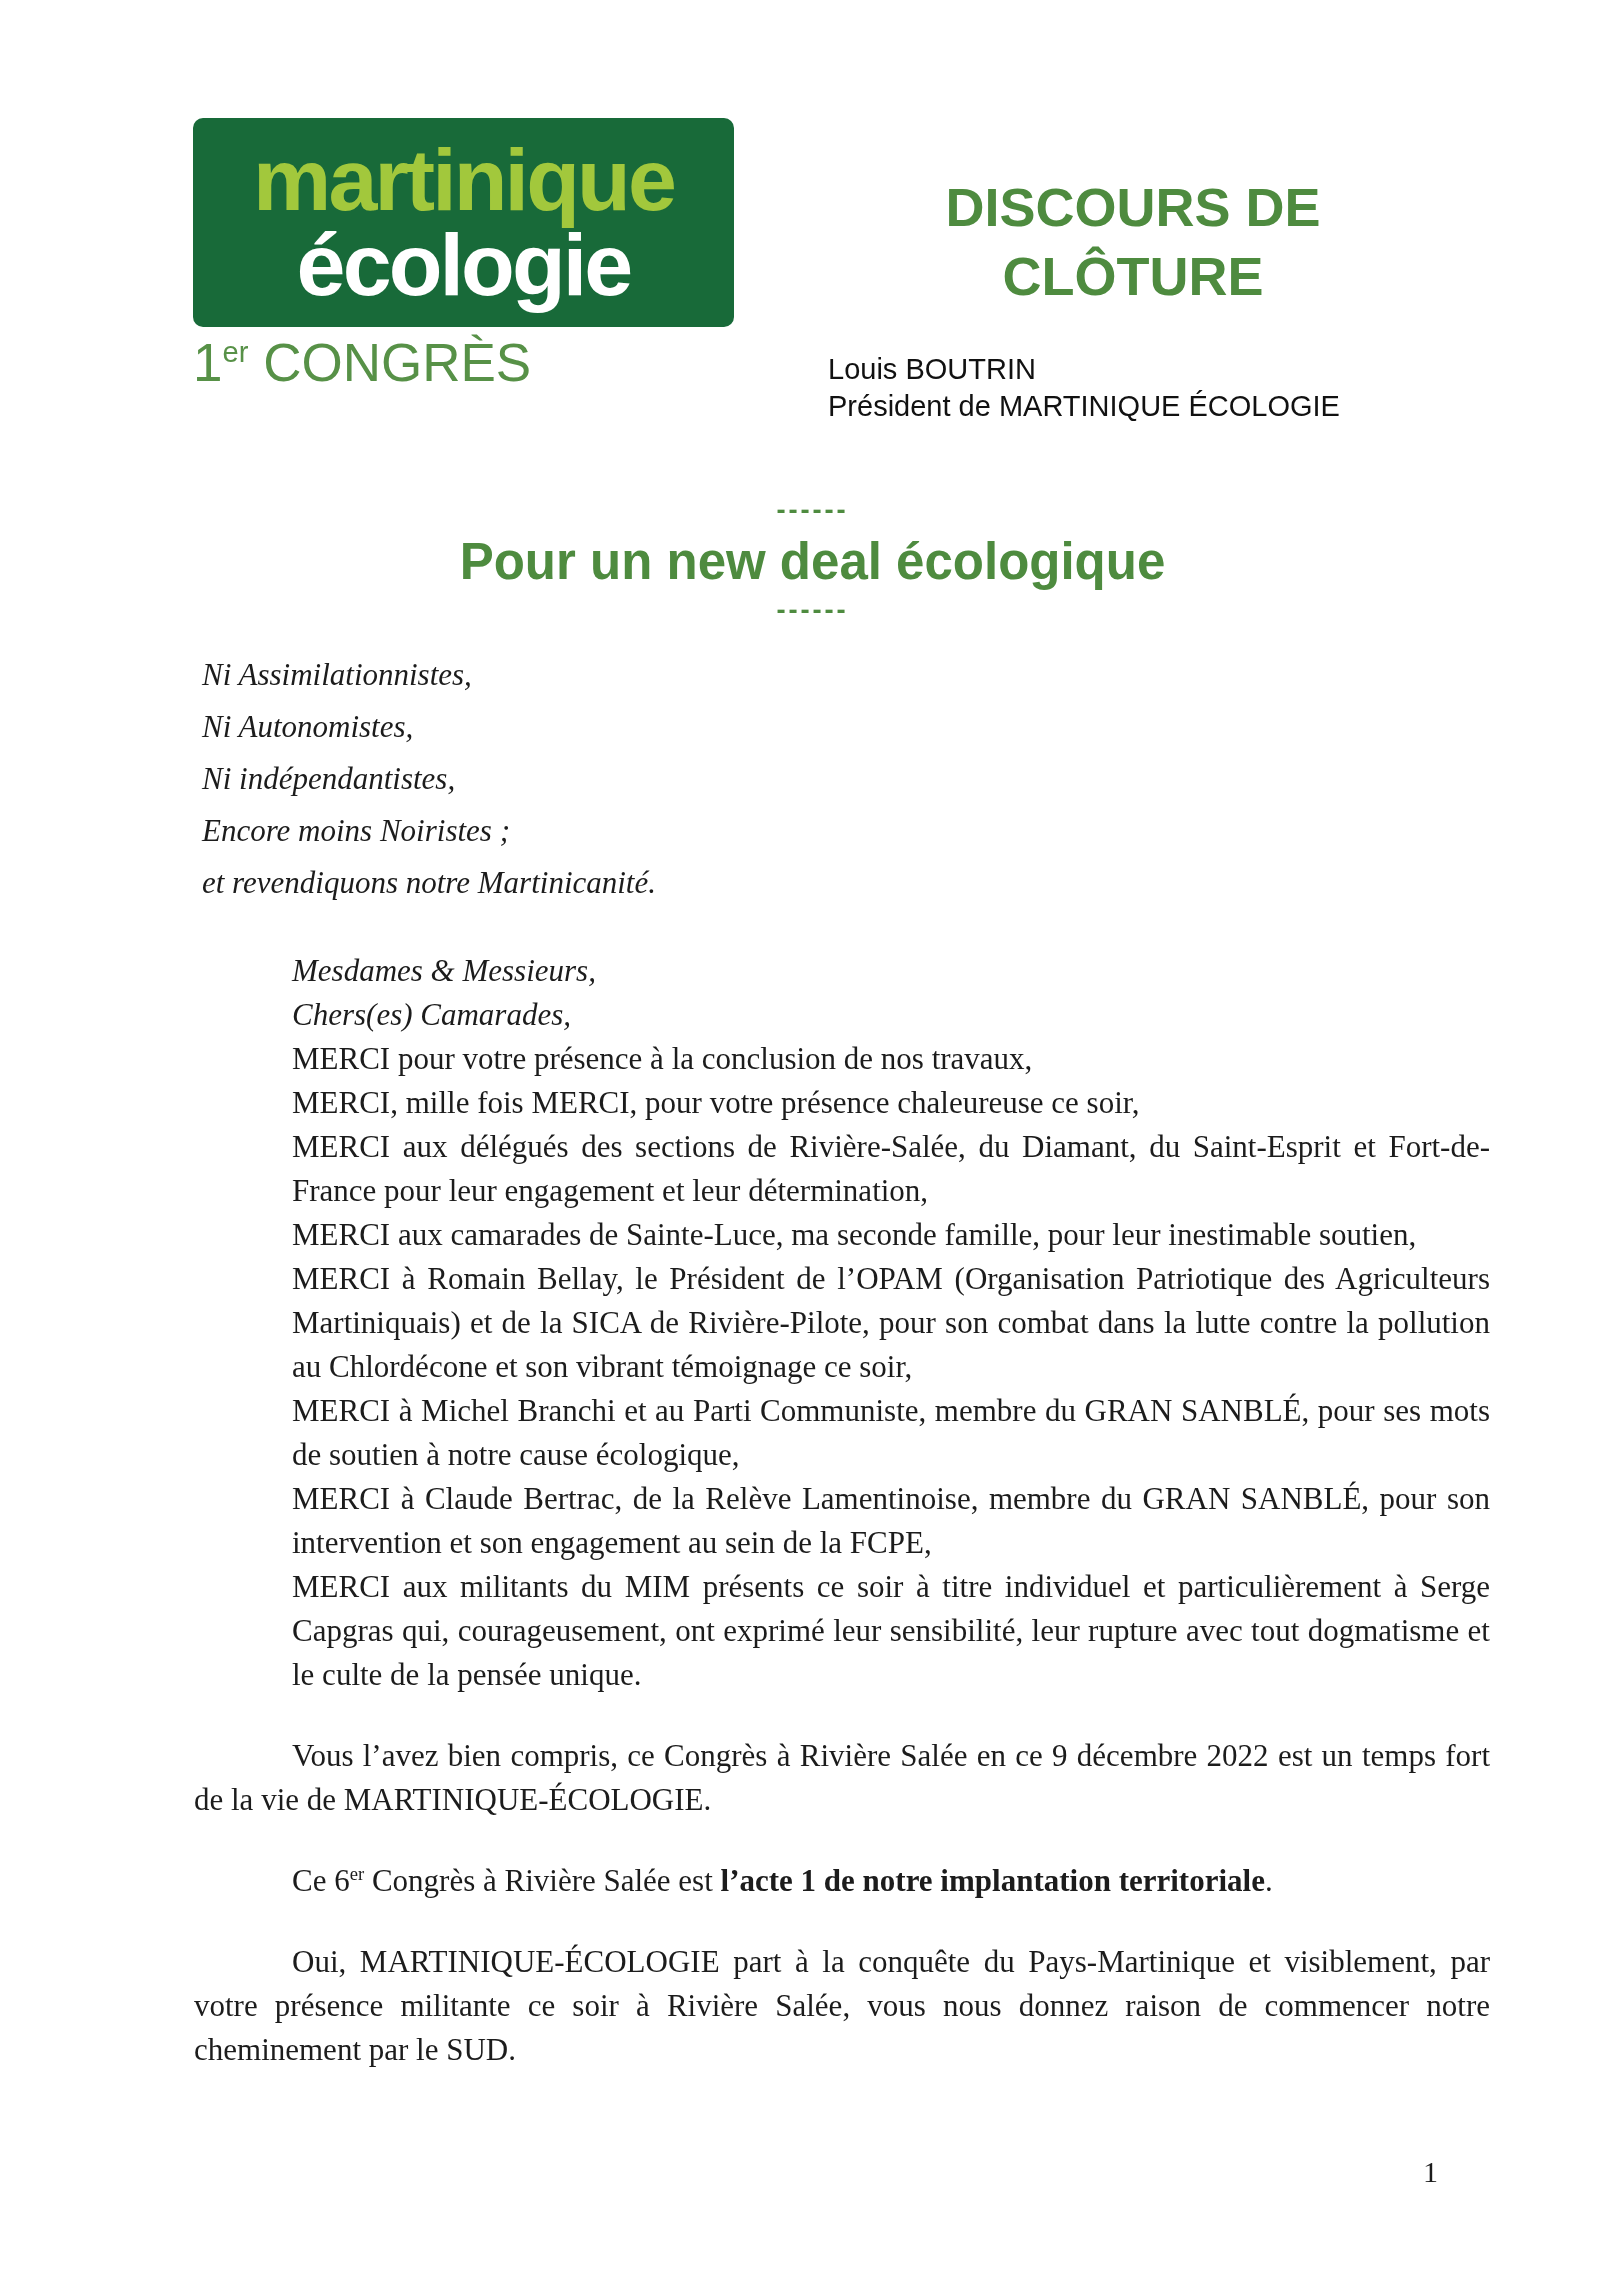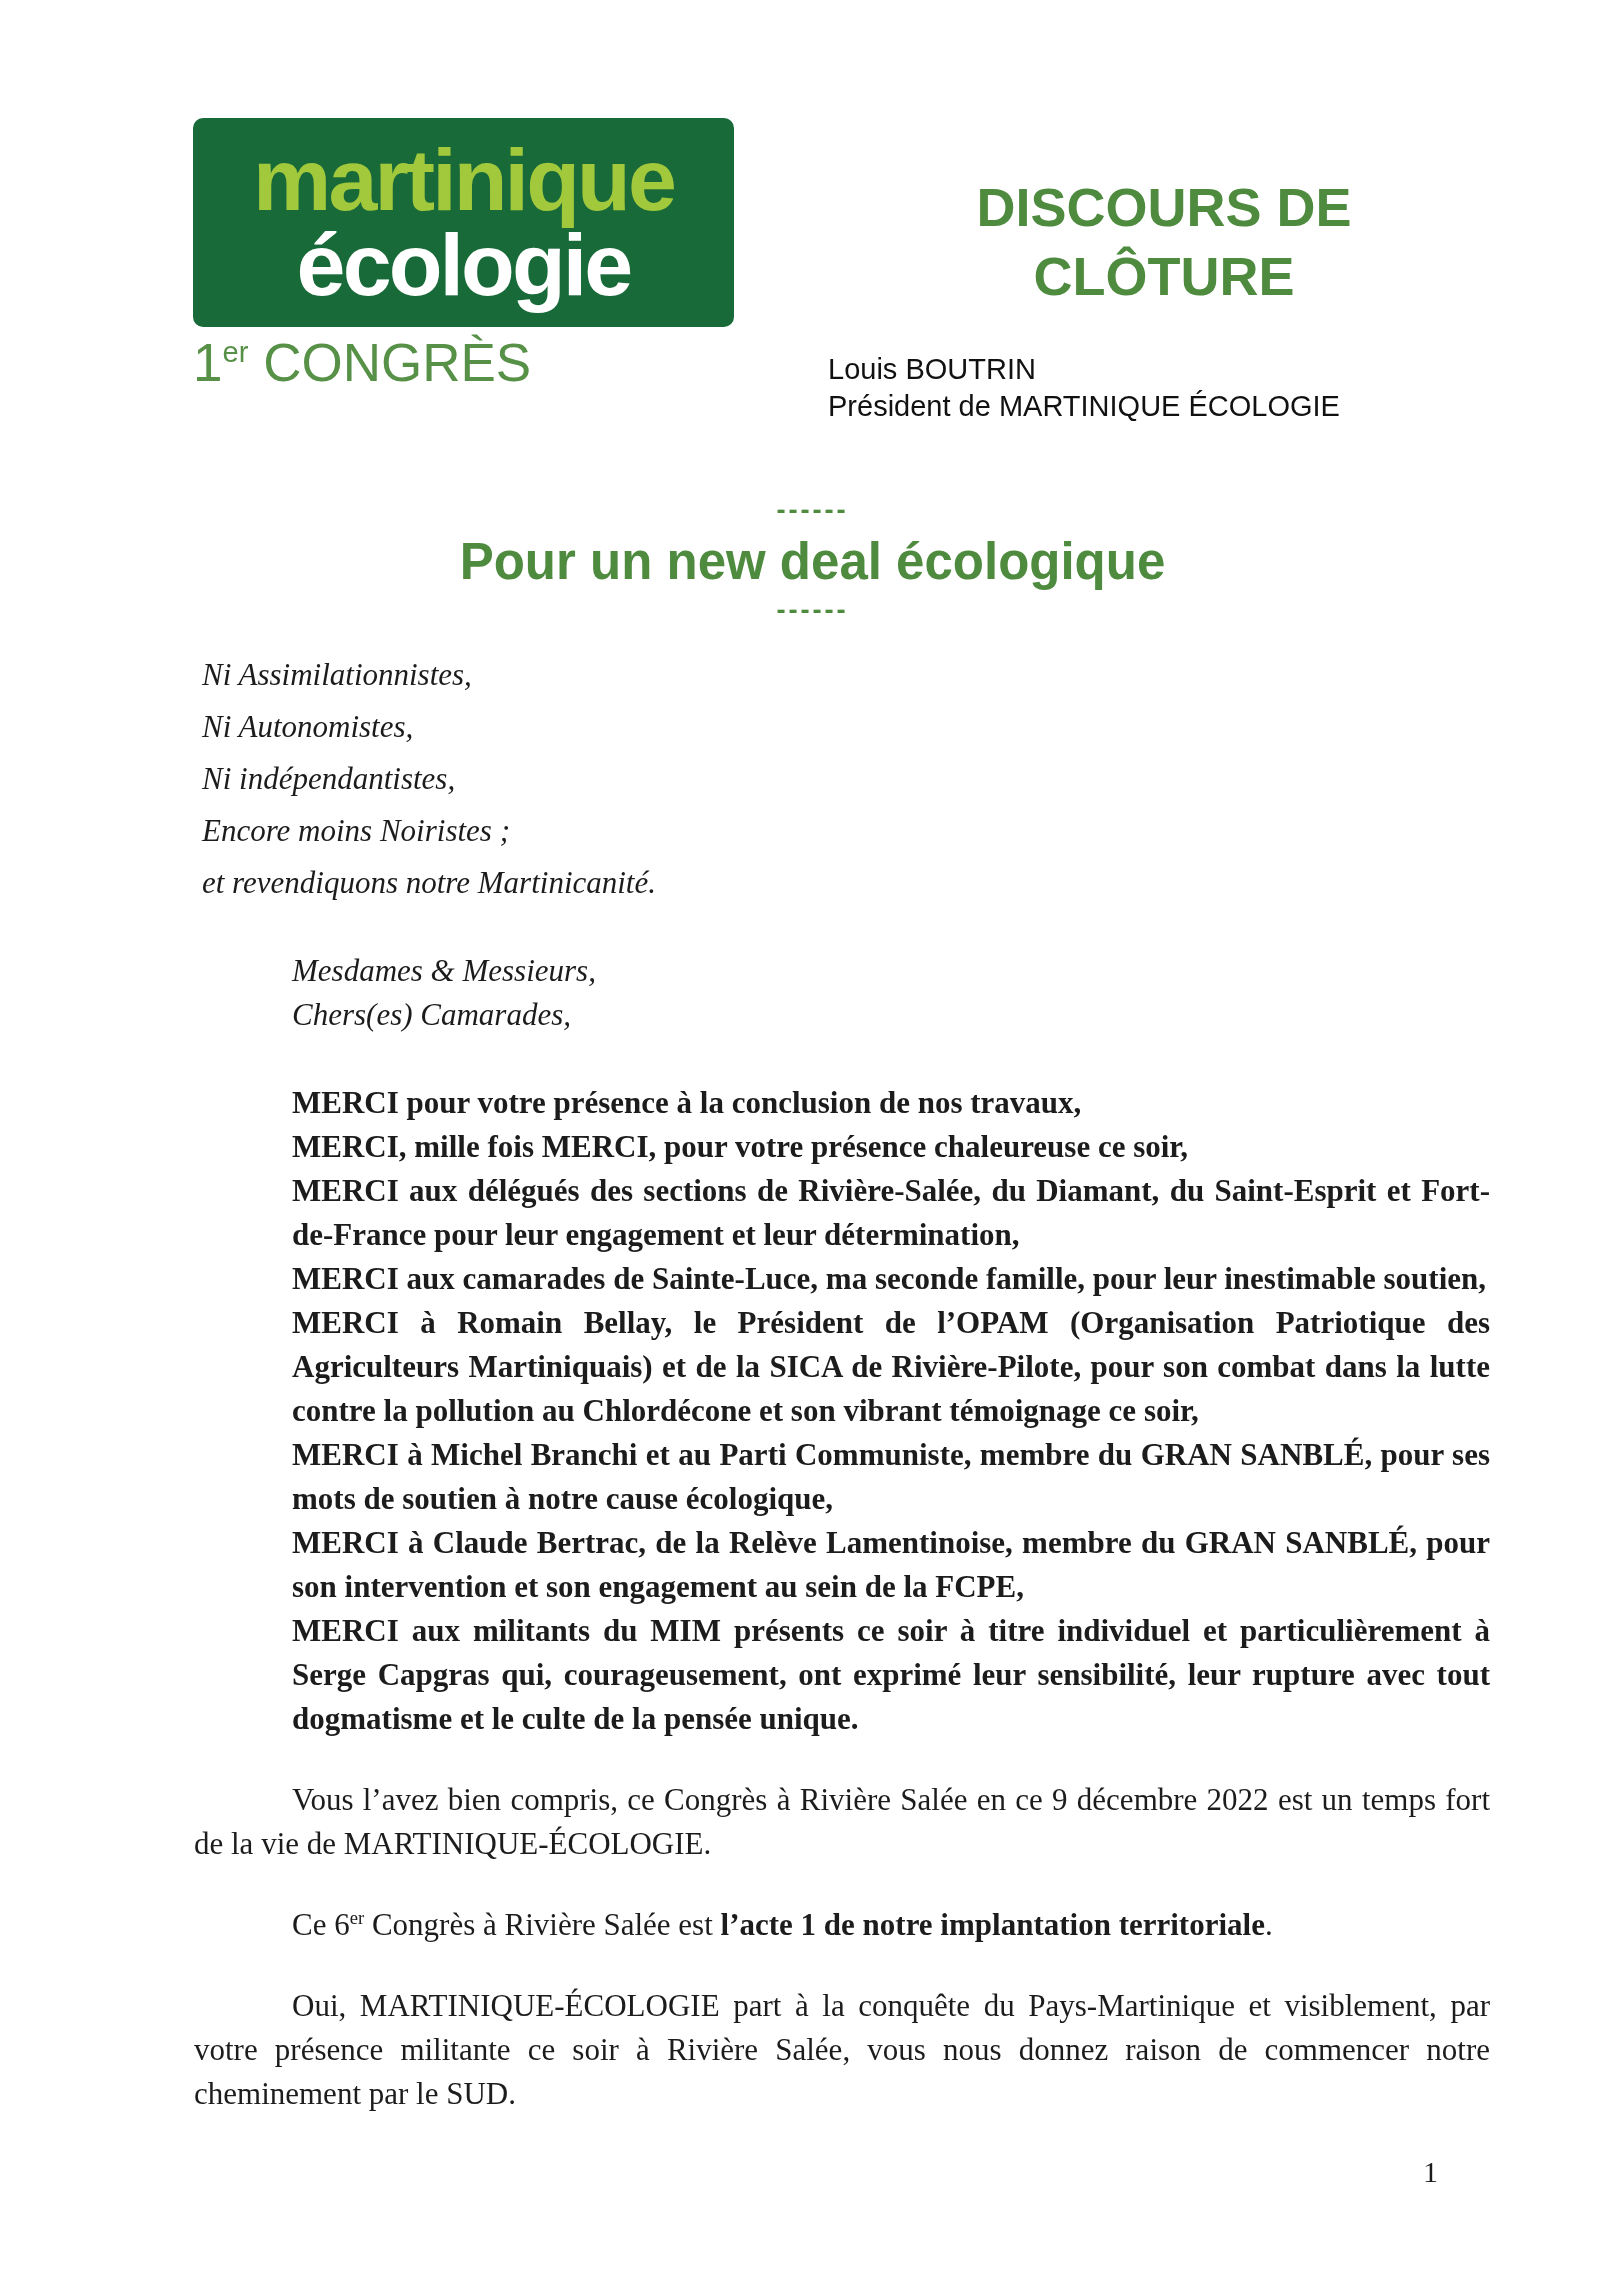--- a/index.html
+++ b/index.html
@@ -42,21 +42,21 @@
     position:absolute;left:193px;top:335px;width:541px;
     text-align:left;
     font-family:"Liberation Sans",sans-serif;
     font-size:53px;line-height:55px;
     color:var(--congress-green);
     white-space:nowrap;
   }
   .congress sup{font-size:55%;vertical-align:super;line-height:0;}
   .congress .congress-label{margin-left:0.28em;}
   .doc-title{
-    position:absolute;left:843px;top:173px;width:642px;
+    position:absolute;left:812px;top:173px;width:642px;
     text-align:center;
     font-family:"Liberation Sans",sans-serif;
     font-weight:bold;font-size:54px;line-height:69px;
     color:var(--heading-green);
   }
   .author{
     position:absolute;left:828px;top:351px;width:642px;
     font-family:"Liberation Sans",sans-serif;
     font-size:29px;line-height:37px;color:#111111;
   }
@@ -76,23 +76,22 @@
     font-family:"Liberation Sans",sans-serif;
     font-weight:bold;font-size:51px;line-height:59px;
     color:var(--heading-green);
   }
   .dashes-bottom{margin-bottom:29px;}
   .epigraph{margin-top:29px;font-style:italic;}
   .epigraph p{margin:8px;}
   .salutation{margin-top:44px;padding-left:98px;font-style:italic;}
   .salutation p{margin:0;}
   .merci-block{
-    margin-top:44px;margin-left:98px;width:1198px;
+    margin-left:98px;width:1198px;
     text-align:justify;
-    font-weight:bold;
   }
   .merci-block p{margin:0;}
   .paragraphs p{
     margin:37px 0 0;
     text-align:justify;
   }
   .paragraphs p.indent{text-indent:98px;}
   .paragraphs sup{font-size:60%;vertical-align:super;line-height:0;}
   .paragraphs b{font-weight:bold;}
   .page-number{

